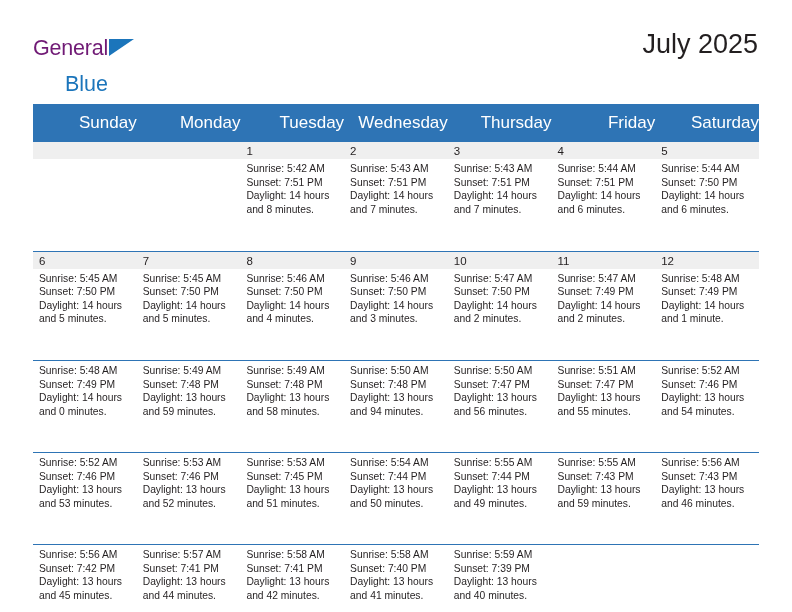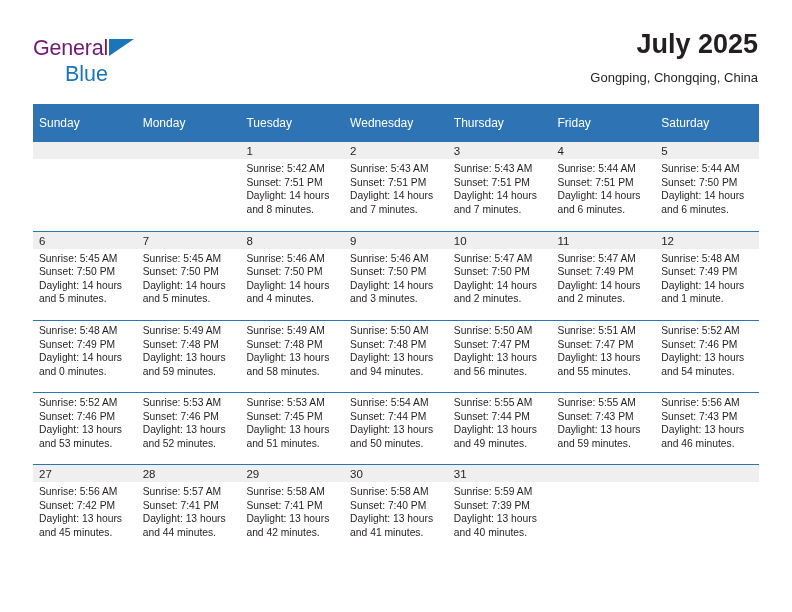--- a/index.html
+++ b/index.html
@@ -54,34 +54,33 @@
     border-left: 25px solid #1b75bb;
     border-bottom: 17px solid transparent;
   }
   .logo-blue {
     font-size: 21.5px;
     color: #1b75bb;
     line-height: 1;
     display: block;
     position: absolute;
     left: 32px;
-    top: 26px;
+    top: 36px;
   }
   .title-block {
     position: absolute;
     right: 34px;
     top: 30px;
     text-align: right;
   }
   .cal-title {
     font-size: 27px;
     color: #231f20;
     line-height: 1.1;
     white-space: nowrap;
-    font-weight: bold;
   }
   .cal-subtitle {
     font-size: 13px;
     color: #231f20;
     margin-top: 10px;
     white-space: nowrap;
   }
 
   
   .cal-wrap {
@@ -93,23 +92,23 @@
   table.cal {
     width: 726px;
     border-collapse: collapse;
     table-layout: fixed;
   }
   table.cal col { width: 103.71px; }
 
   thead th {
     background: #2e74b5;
     color: #ffffff;
-    font-size: 12px;
+    font-size: 17px;
     font-weight: normal;
-    text-align: left;
+    text-align: right;
     padding: 5px 0 5px 6px;
     height: 38px;
     border: none;
   }
 
   tr.daynum-row td {
     background: #efefef;
     font-size: 11.5px;
     color: #231f20;
     text-align: left;
@@ -120,21 +119,21 @@
   }
   tr.daynum-row td.empty { background: #f4f4f4; }
   tr.daynum-row.first-week td.empty { background: #efefef; }
 
   tr.detail-row td {
     background: #ffffff;
     font-size: 10.3px;
     color: #231f20;
     text-align: left;
     padding: 3px 6px 6px 6px;
-    height: 72px;
+    height: 92px;
     vertical-align: top;
     line-height: 13.6px;
     border: none;
   }
   tr.detail-row.sep td {
     border-bottom: 1.6px solid #2e74b5;
   }
   tr.detail-row td .ln { display: block; white-space: nowrap; }
 </style>
 </head>
@@ -145,21 +144,20 @@
   <div class="header">
 
     <div class="logo">
       <span class="logo-general">General</span>
       <span class="logo-tri"></span>
       <span class="logo-blue">Blue</span>
     </div>
 
     <div class="title-block">
       <div class="cal-title">July 2025</div>
-      <div class="cal-subtitle">Gongping, Chongqing, China</div>
     </div>
 
   </div>
 
   <div class="cal-wrap">
     <table class="cal">
       <colgroup>
         <col>
           <col>
           <col>
@@ -372,29 +370,20 @@
             <span class="ln">and 59 minutes.</span>
           </td>
           <td>
             <span class="ln">Sunrise: 5:56 AM</span>
             <span class="ln">Sunset: 7:43 PM</span>
             <span class="ln">Daylight: 13 hours</span>
             <span class="ln">and 46 minutes.</span>
           </td>
         </tr>
 
-        <tr class="daynum-row">
-          <td>27</td>
-          <td>28</td>
-          <td>29</td>
-          <td>30</td>
-          <td>31</td>
-          <td></td>
-          <td></td>
-        </tr>
         <tr class="detail-row">
           <td>
             <span class="ln">Sunrise: 5:56 AM</span>
             <span class="ln">Sunset: 7:42 PM</span>
             <span class="ln">Daylight: 13 hours</span>
             <span class="ln">and 45 minutes.</span>
           </td>
           <td>
             <span class="ln">Sunrise: 5:57 AM</span>
             <span class="ln">Sunset: 7:41 PM</span>

